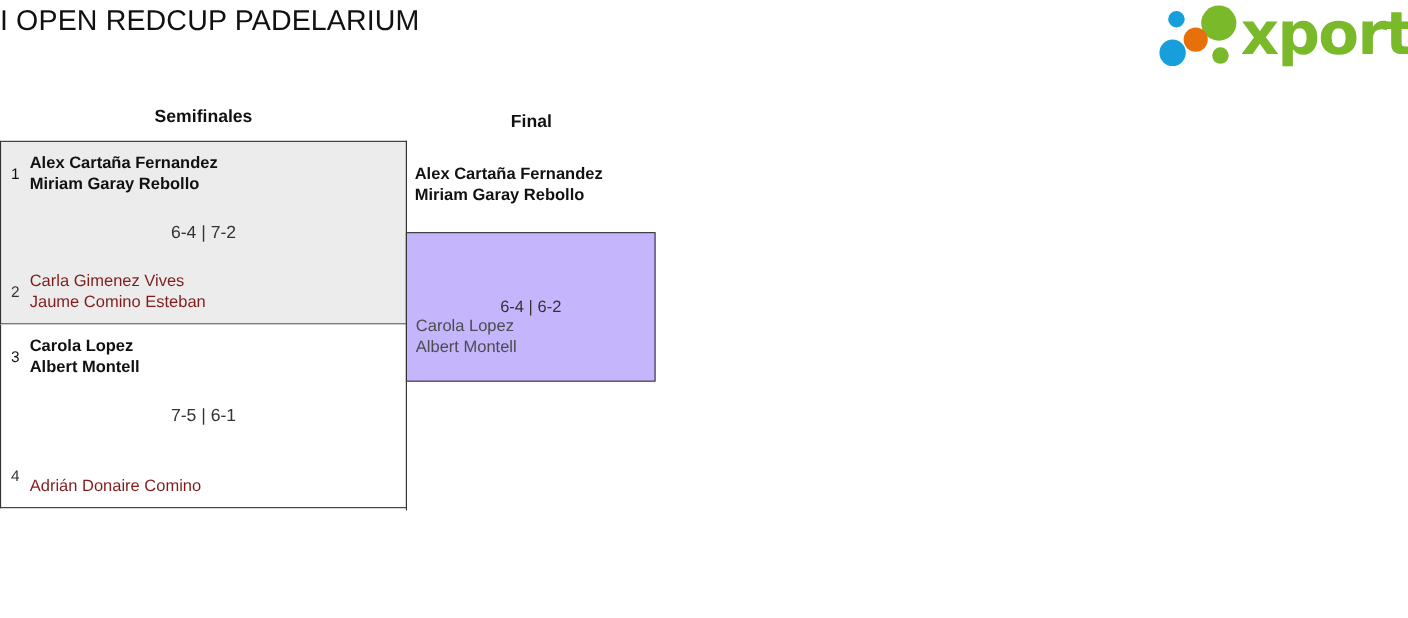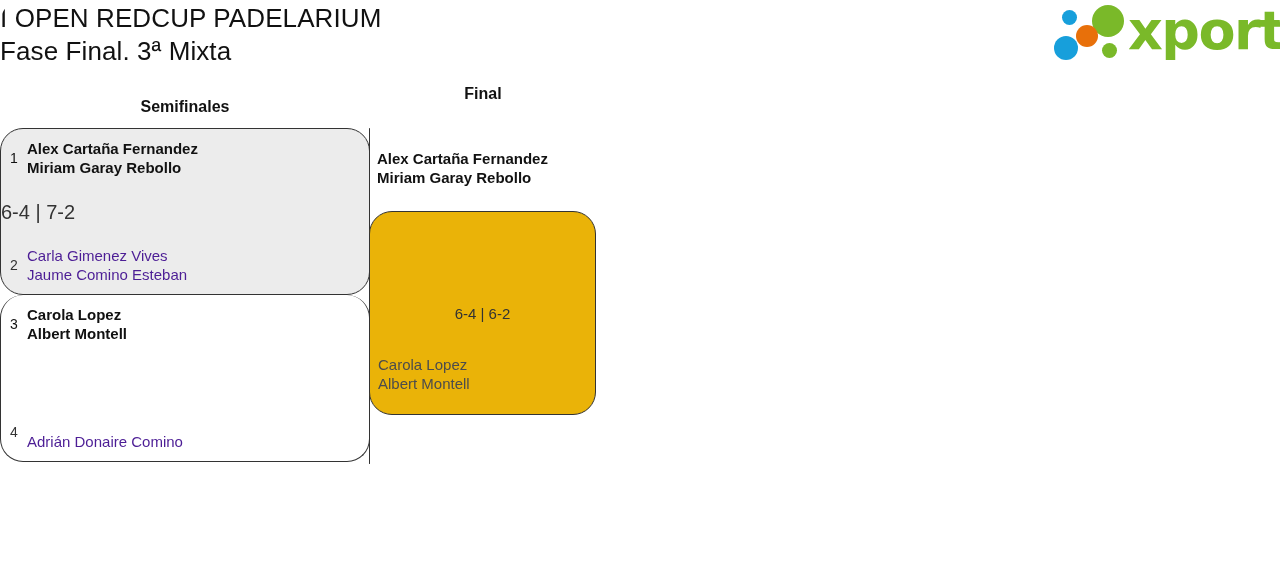--- a/index.html
+++ b/index.html
@@ -1,15 +1,15 @@
 <!DOCTYPE html>
 <html><head>
 <meta charset="utf-8">
 <style>
-  * { box-sizing: border-box; margin: 0; padding: 0; border-radius: 23px; }
+  * { box-sizing: border-box; margin: 0; padding: 0; }
 
   html, body {
     width: 1280px;
     height: 562px;
     background: #ffffff;
     font-family: "Liberation Sans", sans-serif;
     overflow: hidden;
   }
 
   .page {
@@ -80,21 +80,21 @@
   .round-header {
     position: absolute;
     font-size: 16px;
     line-height: 20px;
     font-weight: 700;
     color: #111111;
     text-align: center;
     white-space: nowrap;
   }
   .round-header.semis { left: 0px;   top: 97px; width: 370px; }
-  .round-header.final { left: 370px; top: 84px; width: 226px; text-align: center; }
+  .round-header.final { left: 370px; top: 101px; width: 226px; text-align: center; }
 
   
   .semi-col {
     position: absolute;
     left: 0px;
     top: 128px;
     width: 370px;
     height: 336px;
   }
 
@@ -125,36 +125,36 @@
     font-size: 14px;
     line-height: 17px;
     color: #333333;
   }
   .seed.winner-seed { color: #111111; }
 
   .names {
     flex: 1 1 auto;
     font-size: 15px;
     line-height: 19px;
-    color: #4c1d95;
+    color: #7f1d1d;
     white-space: nowrap;
   }
   .names.winner {
     color: #111111;
     font-weight: 700;
   }
 
   .score {
     position: absolute;
     left: 0px;
     top: 50%;
     transform: translateY(-50%);
     width: 100%;
-    text-align: left;
-    font-size: 20px;
+    text-align: center;
+    font-size: 16px;
     line-height: 19px;
     color: #333333;
     white-space: nowrap;
   }
 
   
   .final-col {
     position: absolute;
     left: 369px;
     top: 128px;
@@ -181,23 +181,23 @@
     font-weight: 700;
     color: #111111;
     white-space: nowrap;
   }
 
   .final-box {
     position: absolute;
     left: 0px;
     top: 83px;
     width: 227px;
-    height: 204px;
+    height: 136px;
     border: 1px solid #333333;
-    background: #eab308;
+    background: #c4b5fd;
   }
   .final-score {
     position: absolute;
     left: 0px;
     top: 50%;
     transform: translateY(-50%);
     width: 100%;
     text-align: center;
     font-size: 15px;
     line-height: 19px;
@@ -213,21 +213,20 @@
     color: #4c4c4c;
     white-space: nowrap;
   }
 </style>
 </head>
 <body>
 
 <div class="page">
 
   <div class="header-title">I OPEN REDCUP PADELARIUM</div>
-  <div class="header-subtitle">Fase Final. 3ª Mixta</div>
 
   <div class="logo">
     <div class="logo-dots">
       <span class="dot dot-blue-sm"></span>
       <span class="dot dot-green-lg"></span>
       <span class="dot dot-orange-md"></span>
       <span class="dot dot-blue-lg"></span>
       <span class="dot dot-green-sm"></span>
     </div>
     <div class="logo-word">xporty</div>
@@ -257,20 +256,21 @@
     </div>
 
     <div class="match">
       <div class="team top">
         <span class="seed winner-seed">3</span>
         <span class="names winner">
           <span>Carola Lopez</span><br>
           <span>Albert Montell</span>
         </span>
       </div>
+      <div class="score">7-5 | 6-1</div>
       <div class="team bottom">
         <span class="seed">4</span>
         <span class="names">
           <br>
           <span>Adrián Donaire Comino</span>
         </span>
       </div>
     </div>
 
   </div>

